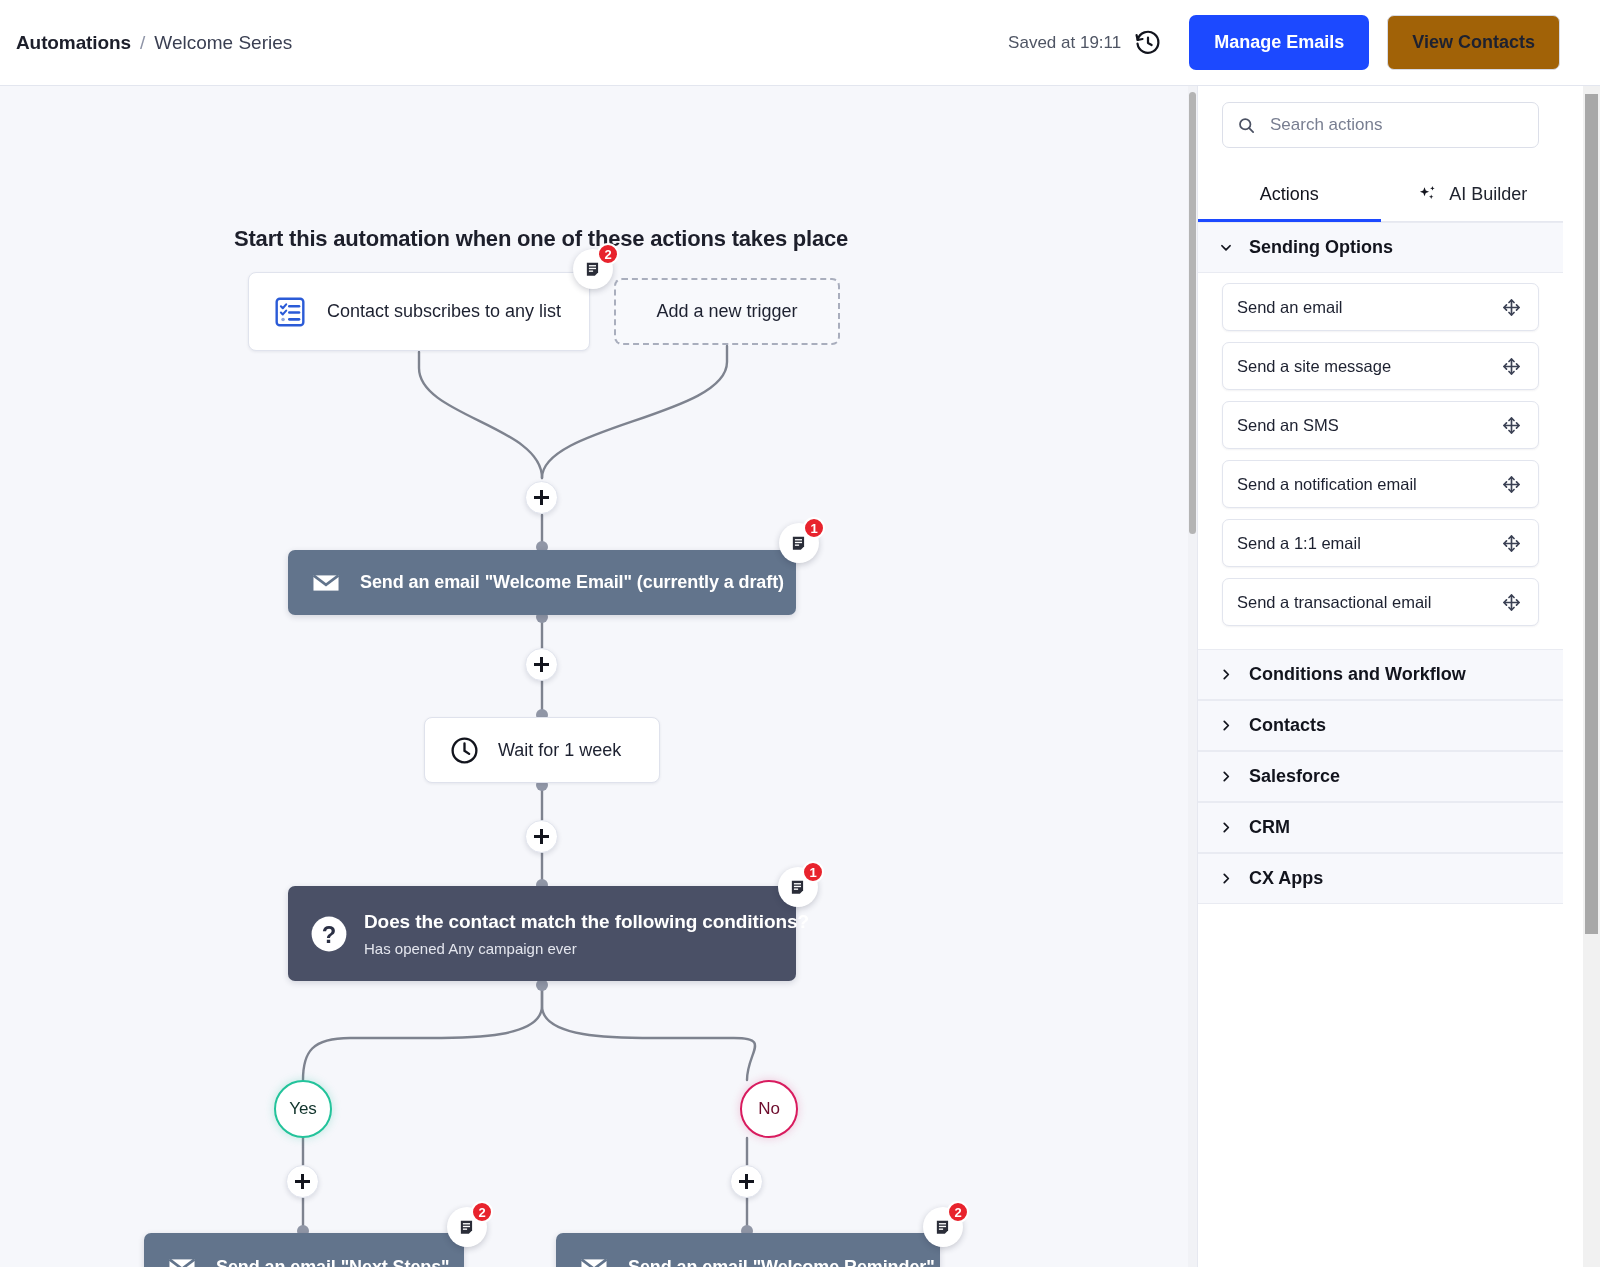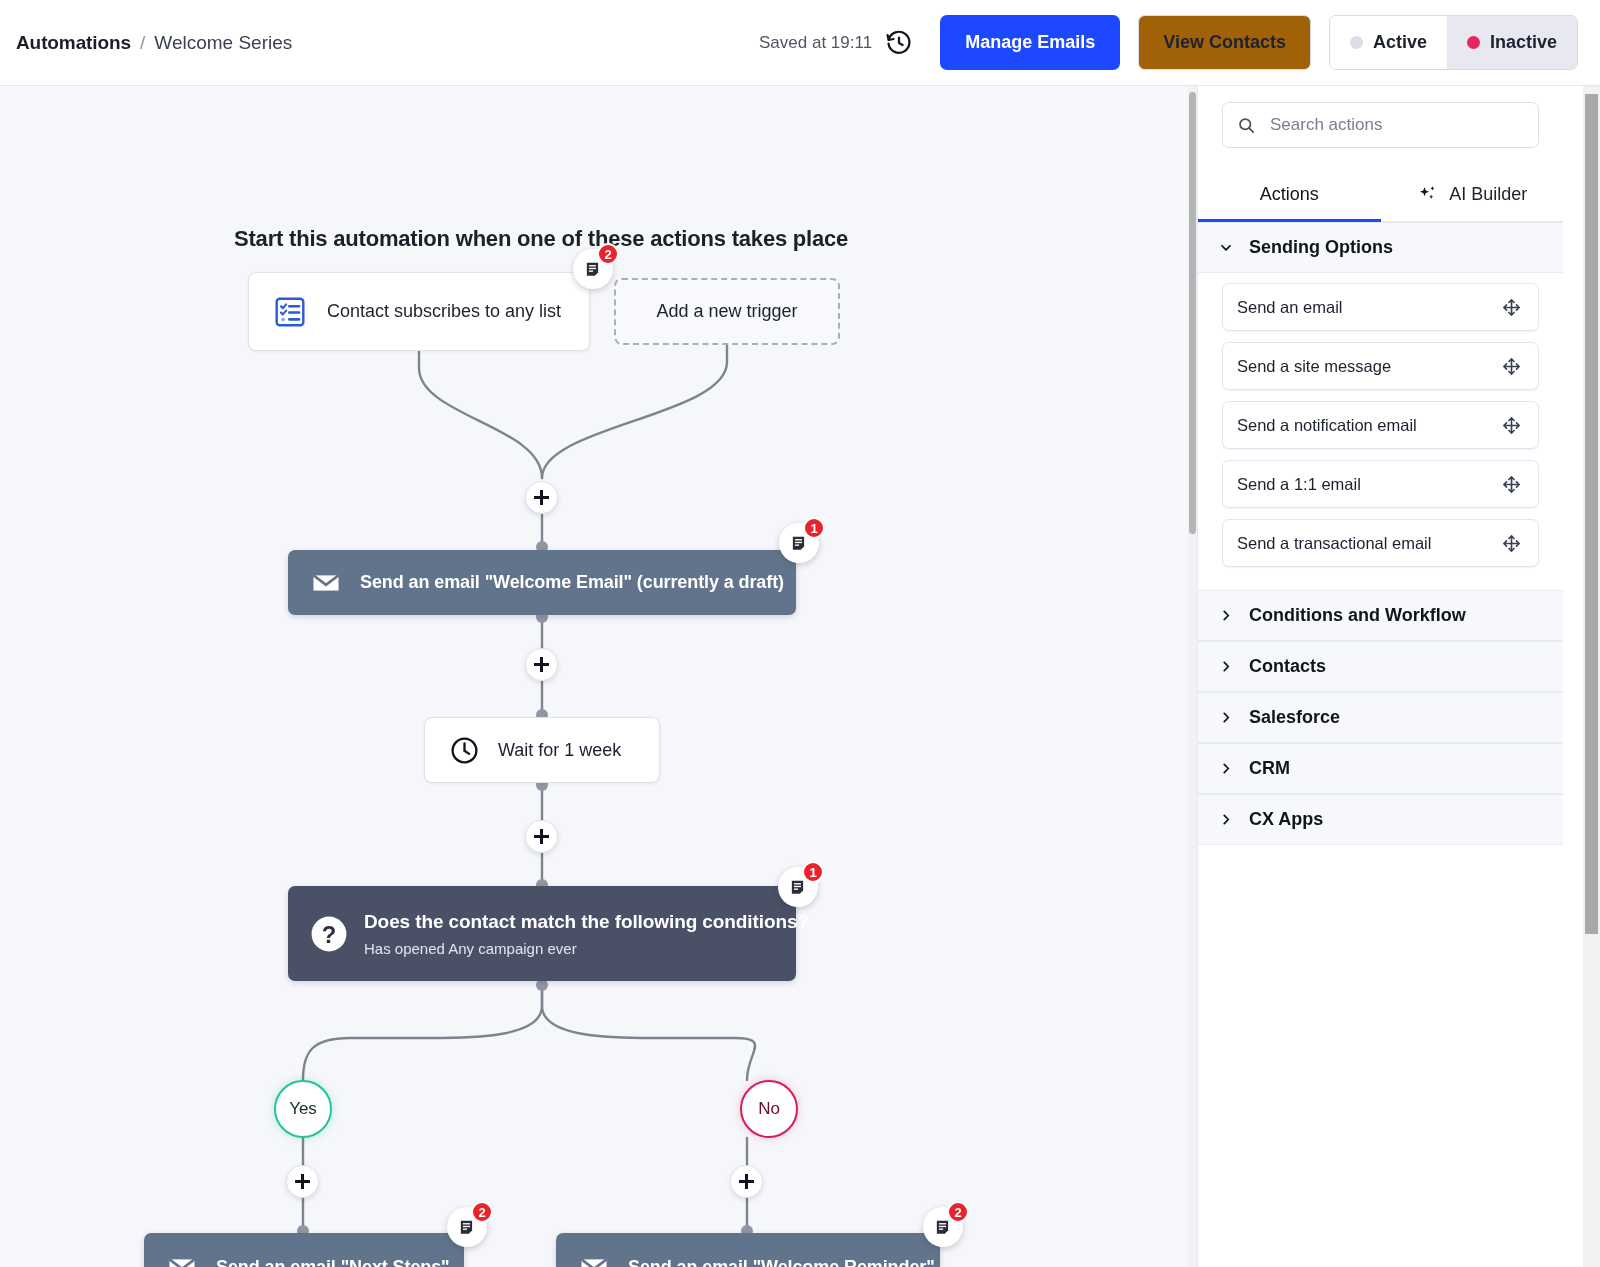--- a/index.html
+++ b/index.html
@@ -281,30 +281,20 @@
           <path d="M3.2 9.2A9 9 0 1 1 3 12.6"></path>
           <polyline points="2.2,5.2 3.1,9.4 7.3,8.6"></polyline>
           <polyline points="12,7.4 12,12 15.1,13.7"></polyline>
         </svg>
       </span>
 
       <div class="btn" id="manage-emails">Manage Emails</div>
 
       <div class="btn" id="view-contacts">View Contacts</div>
 
-      <div id="state-toggle">
-        <div class="state-seg">
-          <span class="state-dot" style="background:#dcdde6"></span>
-          <span>Active</span>
-        </div>
-        <div class="state-seg selected">
-          <span class="state-dot" style="background:#e8245f"></span>
-          <span>Inactive</span>
-        </div>
-      </div>
 
     </div>
   </div>
 
   <div id="canvas">
     <div id="flow">
 
       <svg id="flow-svg" viewBox="0 0 1188 1181">
         <g fill="none" stroke="#7e838f" stroke-width="2.4" stroke-linecap="round">
 
@@ -548,20 +538,33 @@
             <line x1="12" y1="3.4" x2="12" y2="20.6"></line>
               <line x1="3.4" y1="12" x2="20.6" y2="12"></line>
             <polyline points="9.1,6.3 12,3.4 14.9,6.3"></polyline>
               <polyline points="9.1,17.7 12,20.6 14.9,17.7"></polyline>
             <polyline points="6.3,9.1 3.4,12 6.3,14.9"></polyline>
               <polyline points="17.7,9.1 20.6,12 17.7,14.9"></polyline>
           </svg>
         </span>
       </div>
       <div class="action-item">
+        <span class="label">Send an SMS</span>
+        <span class="drag">
+          <svg width="21" height="21" viewBox="0 0 24 24" fill="none" stroke="#3b4154" stroke-width="1.9" stroke-linecap="round" stroke-linejoin="round">
+            <line x1="12" y1="3.4" x2="12" y2="20.6"></line>
+              <line x1="3.4" y1="12" x2="20.6" y2="12"></line>
+            <polyline points="9.1,6.3 12,3.4 14.9,6.3"></polyline>
+              <polyline points="9.1,17.7 12,20.6 14.9,17.7"></polyline>
+            <polyline points="6.3,9.1 3.4,12 6.3,14.9"></polyline>
+              <polyline points="17.7,9.1 20.6,12 17.7,14.9"></polyline>
+          </svg>
+        </span>
+      </div>
+      <div class="action-item">
         <span class="label">Send a notification email</span>
         <span class="drag">
           <svg width="21" height="21" viewBox="0 0 24 24" fill="none" stroke="#3b4154" stroke-width="1.9" stroke-linecap="round" stroke-linejoin="round">
             <line x1="12" y1="3.4" x2="12" y2="20.6"></line>
               <line x1="3.4" y1="12" x2="20.6" y2="12"></line>
             <polyline points="9.1,6.3 12,3.4 14.9,6.3"></polyline>
               <polyline points="9.1,17.7 12,20.6 14.9,17.7"></polyline>
             <polyline points="6.3,9.1 3.4,12 6.3,14.9"></polyline>
               <polyline points="17.7,9.1 20.6,12 17.7,14.9"></polyline>
           </svg>

